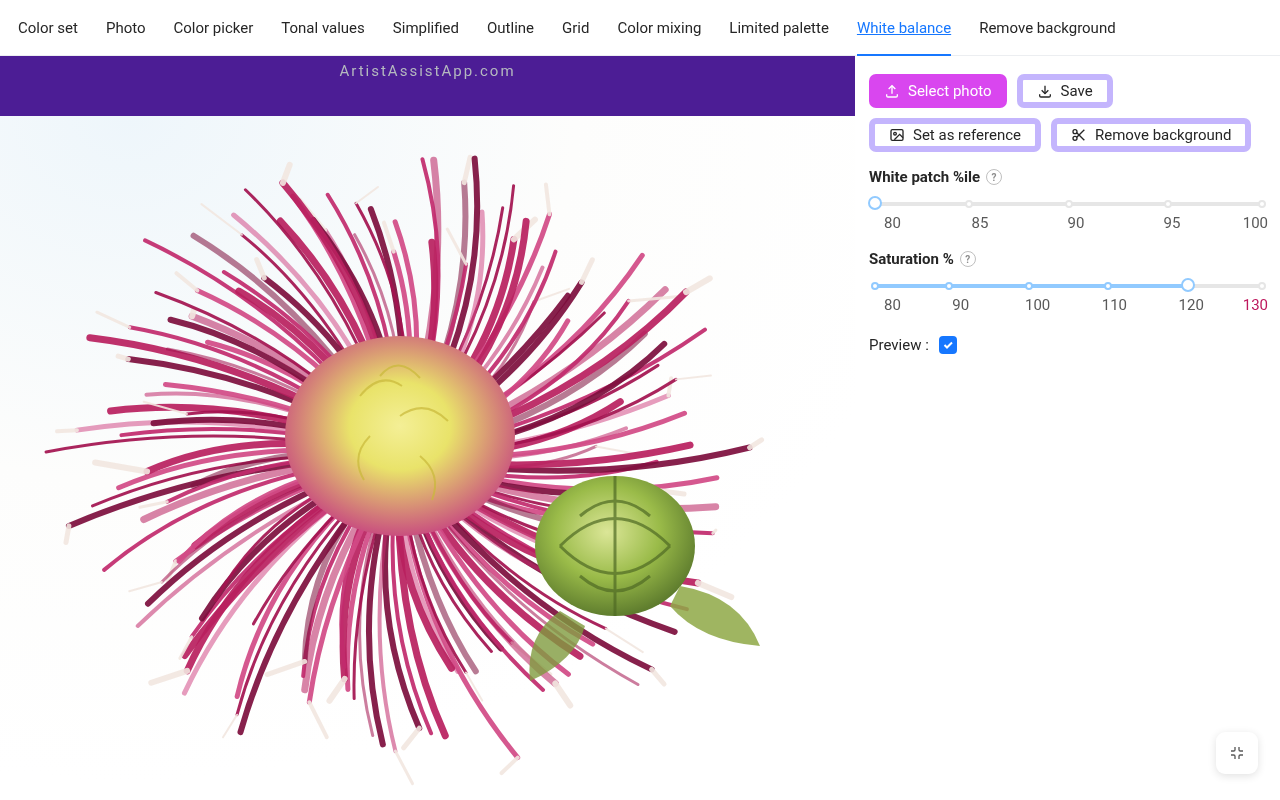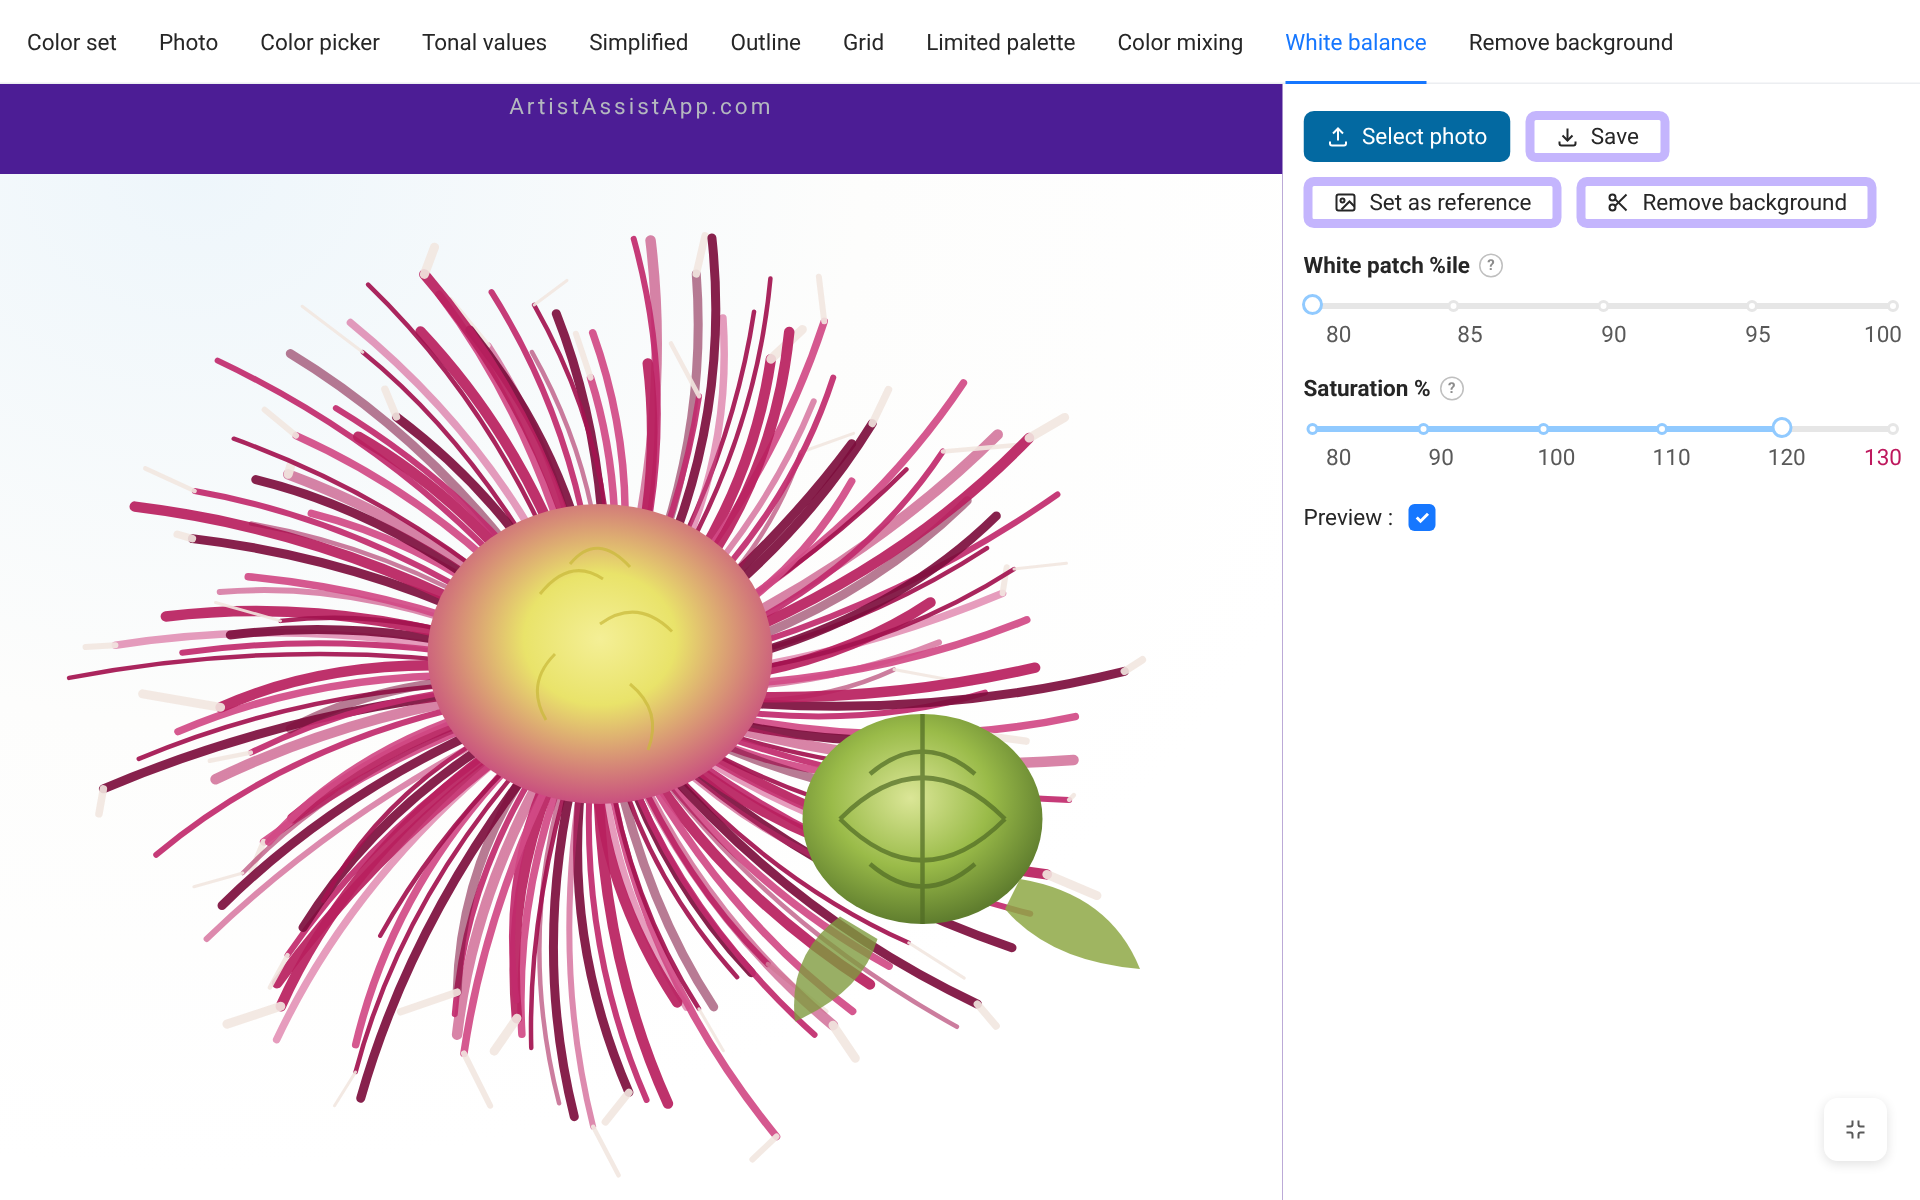--- a/index.html
+++ b/index.html
@@ -25,20 +25,21 @@
       height: 56px;
       display: flex;
       align-items: center;
       font-size: 15px;
       color: #262626;
       cursor: pointer;
       position: relative;
     }
     .tab.active {
       color: #1677ff;
+      text-decoration: underline;
     }
     .tab.active::after {
       content: "";
       position: absolute;
       left: 14px;
       right: 14px;
       bottom: 0;
       height: 2px;
       background: #1677ff;
     }
@@ -84,21 +85,21 @@
       align-items: center;
       gap: 8px;
       height: 34px;
       padding: 0 14px;
       border-radius: 7px;
       font-size: 15px;
       cursor: pointer;
       border: 1px solid transparent;
     }
     .btn-primary {
-      background: #0369a1;
+      background: #d946ef;
       color: #fff;
     }
     .btn-outline {
       background: #fff;
       border: 6px solid #c4b5fd;
       color: #262626;
     }
     .icon {
       display: inline-flex;
       width: 16px;
@@ -239,24 +240,24 @@
   <div class="tab">
       <span>Simplified</span>
     </div>
   <div class="tab">
       <span>Outline</span>
     </div>
   <div class="tab">
       <span>Grid</span>
     </div>
   <div class="tab">
+      <span>Color mixing</span>
+    </div>
+  <div class="tab">
       <span>Limited palette</span>
-    </div>
-  <div class="tab">
-      <span>Color mixing</span>
     </div>
   <div class="tab active">
       <span>White balance</span>
     </div>
   <div class="tab">
       <span>Remove background</span>
     </div>
 </div>
 
 <div class="main">

